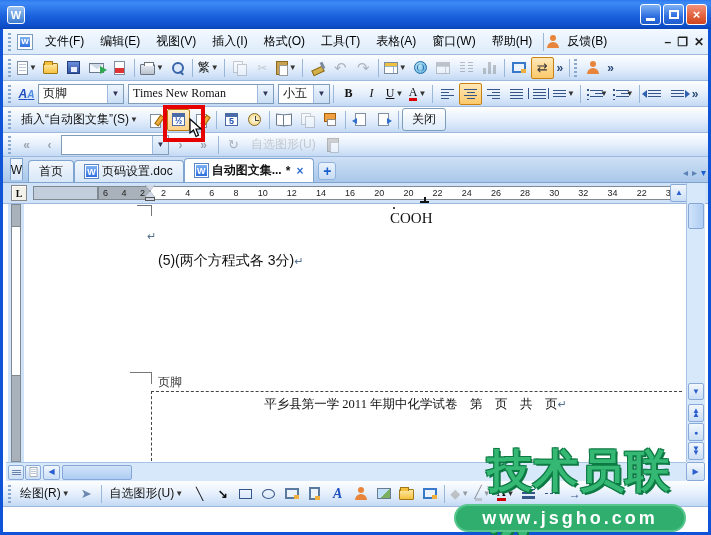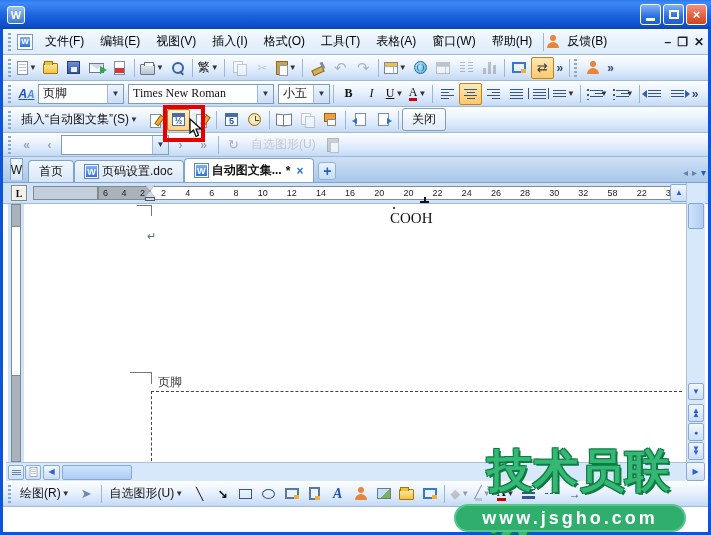--- a/index.html
+++ b/index.html
@@ -579,21 +579,21 @@
           <span>14</span>
           <span>16</span>
           <span>20</span>
           <span>20</span>
           <span>22</span>
           <span>24</span>
           <span>26</span>
           <span>28</span>
           <span>30</span>
           <span>32</span>
-          <span>58</span>
+          <span>34</span>
           <span>22</span>
           <span>38</span>
         </div>
     </div>
     <div class="indent-marker">
       <div class="t"></div>
       <div class="b"></div>
       <div class="box"></div>
     </div>
     <div class="ctab"></div>
@@ -605,24 +605,30 @@
       <div class="band"></div>
         <div class="white"></div>
     </div>
     <div class="cropmark-top"></div>
 
     <div style="position:absolute;left:384px;top:6px;font-size:15px" class="serif">COOH</div>
     <div style="position:absolute;left:386px;top:-3px;font-weight:bold" class="serif">·</div>
 
     <div class="pilcrow" style="position:absolute;left:141px;top:26px">↵</div>
 
+    <div style="position:absolute;left:152px;top:48px;font-size:14px">
+      <span>(5)(两个方程式各 3分)</span><span class="pilcrow">↵</span>
+    </div>
 
     <div class="cropmark-foot"></div>
     <div class="footer-label">页脚</div>
     <div class="footerbox"></div>
+    <div class="footer-line serif">
+      <span>平乡县第一学 2011 年期中化学试卷　第　页　共　页</span><span class="pilcrow">↵</span>
+    </div>
   </div>
 
   <div class="vscroll">
     <div class="sbtn up" style="border:none;background:transparent"></div>
     <div class="thumb"></div>
     <div class="sbtn down">▼</div>
     <div class="sbtn b1">
         <span class="dblchev">
           <span>▲</span>
           <span>▲</span>

